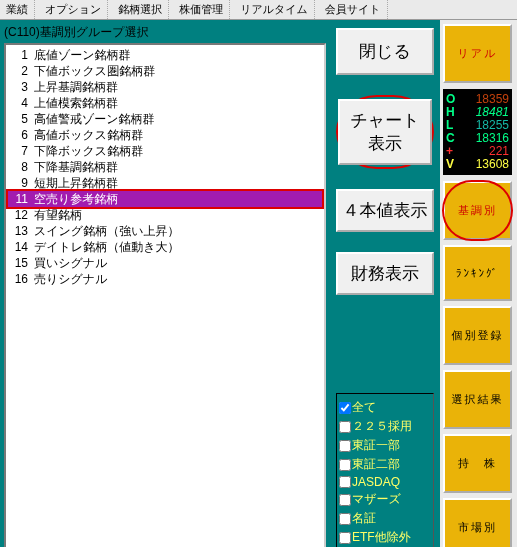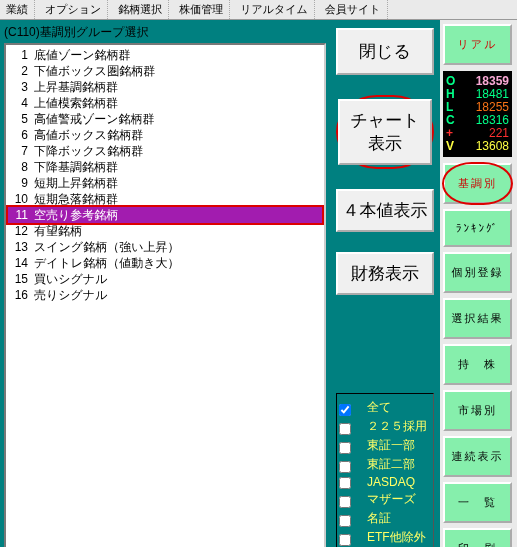--- a/index.html
+++ b/index.html
@@ -12,24 +12,24 @@
 .listbox{background:#fff;border:2px inset #ccc;height:520px;overflow:hidden;padding:2px}
 .item{display:flex;padding:0 2px;height:16px;line-height:16px;white-space:nowrap}
 .item .num{width:24px;text-align:right;padding-right:6px}
 .item.sel{background:#a21caf;color:#fff}
 .item.boxed{outline:2px solid #d00;outline-offset:0}
 .midpane{width:110px;background:#008080;padding:8px 6px;display:flex;flex-direction:column;gap:20px}
 .btn{background:#f0f0f0;border:2px outset #fff;padding:10px 4px;text-align:center;font-size:17px;cursor:pointer}
 .btn.tight{padding:8px 2px}
 .ring{border:2px solid #d00;border-radius:50%/60%;padding:2px 0}
 .chkgroup{background:#008080;border:1px inset #555;padding:4px 2px;margin-top:auto}
-.chk{display:flex;align-items:flex-end;gap:16px;padding:1px 0;color:#ffff66;font-size:11px}
+.chk{display:flex;align-items:center;gap:1px;padding:1px 0;color:#ffff66;font-size:11px}
 .chk input{width:12px;height:12px}
 .rightcol{width:75px;background:#eaeaea;display:flex;flex-direction:column;gap:6px;padding:4px 3px}
-.rbtn{background:#86efac;border:2px outset #fff;padding:11px 2px;text-align:center;font-size:11px;letter-spacing:2px;cursor:pointer}
+.rbtn{background:#eab308;border:2px outset #fff;padding:20px 2px;text-align:center;font-size:11px;letter-spacing:2px;cursor:pointer}
 .rbtn.red{color:#c00}
 .rbtn.ringed{position:relative}
 .rbtn.ringed::after{content:"";position:absolute;inset:-3px;border:2px solid #d00;border-radius:50%/60%;pointer-events:none}
 .quotes{background:#000;padding:4px 3px;font-family:monospace;font-size:11px;line-height:13px}
 .qr{display:flex;justify-content:space-between}
 .ql{font-weight:bold}
 </style>
 </head>
 <body>
 
@@ -74,24 +74,20 @@
           <span class="num">7</span>
           <span>下降ボックス銘柄群</span>
         </div>
         <div class="item">
           <span class="num">8</span>
           <span>下降基調銘柄群</span>
         </div>
         <div class="item">
           <span class="num">9</span>
           <span>短期上昇銘柄群</span>
-        </div>
-        <div class="item">
-          <span class="num">10</span>
-          <span>短期急落銘柄群</span>
         </div>
         <div class="item sel boxed">
           <span class="num">11</span>
           <span>空売り参考銘柄</span>
         </div>
         <div class="item">
           <span class="num">12</span>
           <span>有望銘柄</span>
         </div>
         <div class="item">
@@ -154,29 +150,29 @@
           <span>ETF他除外</span>
         </label>
       </div>
   </div>
 
   <div class="rightcol">
     <div class="rbtn red">リアル</div>
     <div class="quotes">
         <div class="qr">
           <span class="ql" style="color: rgb(0, 255, 136);">O</span>
-          <span style="color: #f9a8d4; font-weight: bold;">18359</span>
+          <span style="color: #c2410c;">18359</span>
         </div>
         <div class="qr">
           <span class="ql" style="color: rgb(0, 255, 136);">H</span>
-          <span style="color: rgb(0, 255, 136);">18481</span>
+          <span style="color: rgb(0, 255, 136); font-style: italic;">18481</span>
         </div>
         <div class="qr">
           <span class="ql" style="color: rgb(0, 255, 136);">L</span>
-          <span style="color: #f97316;">18255</span>
+          <span style="color: #14b8a6;">18255</span>
         </div>
         <div class="qr">
           <span class="ql" style="color: rgb(0, 255, 136);">C</span>
           <span style="color: rgb(0, 255, 136);">18316</span>
         </div>
         <div class="qr">
           <span class="ql" style="color: rgb(255, 48, 48);">+</span>
           <span style="color: rgb(255, 48, 48);">221</span>
         </div>
         <div class="qr">

